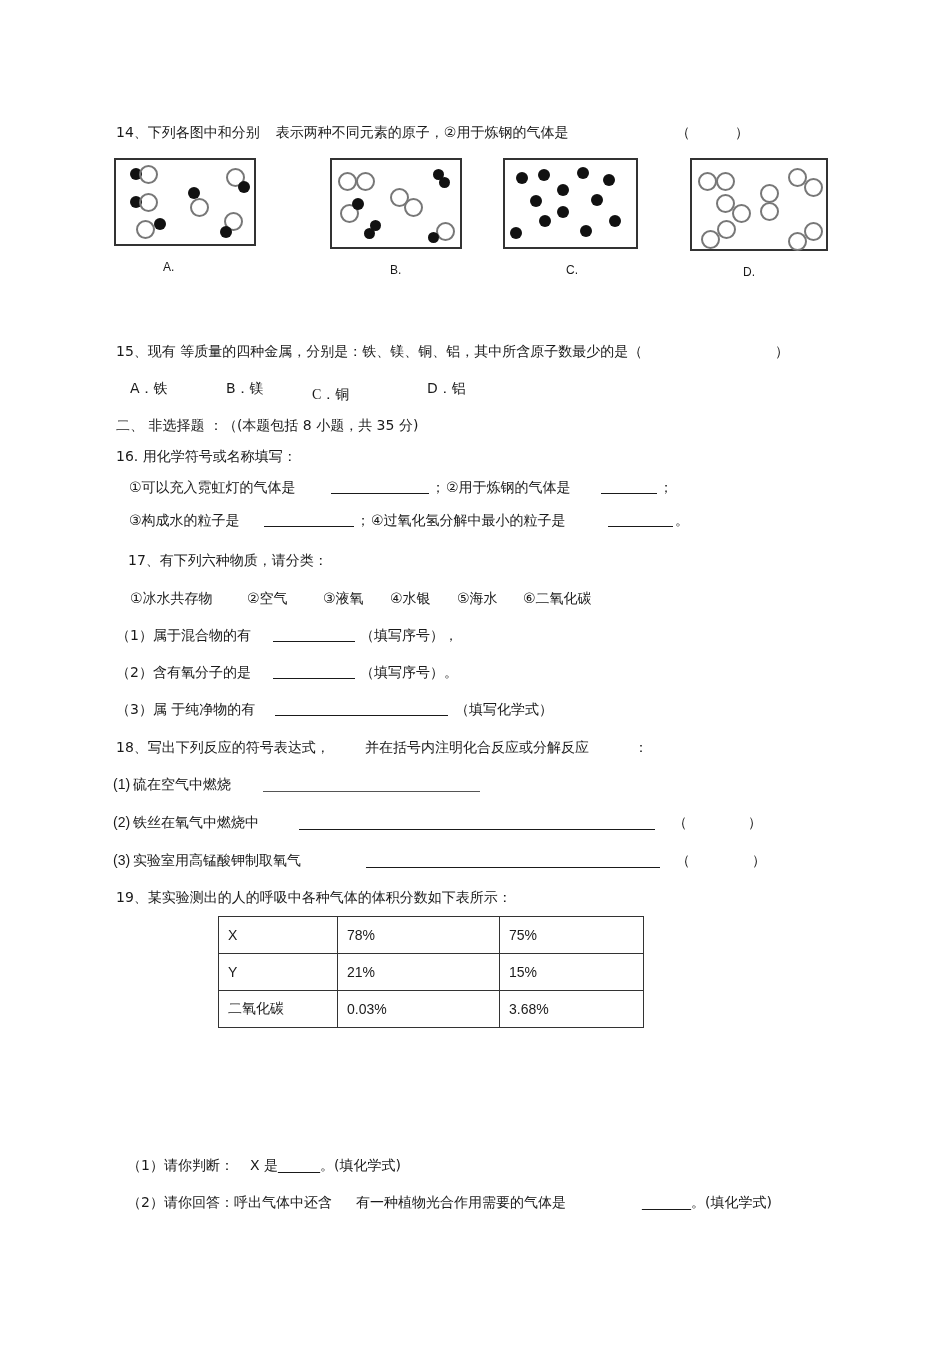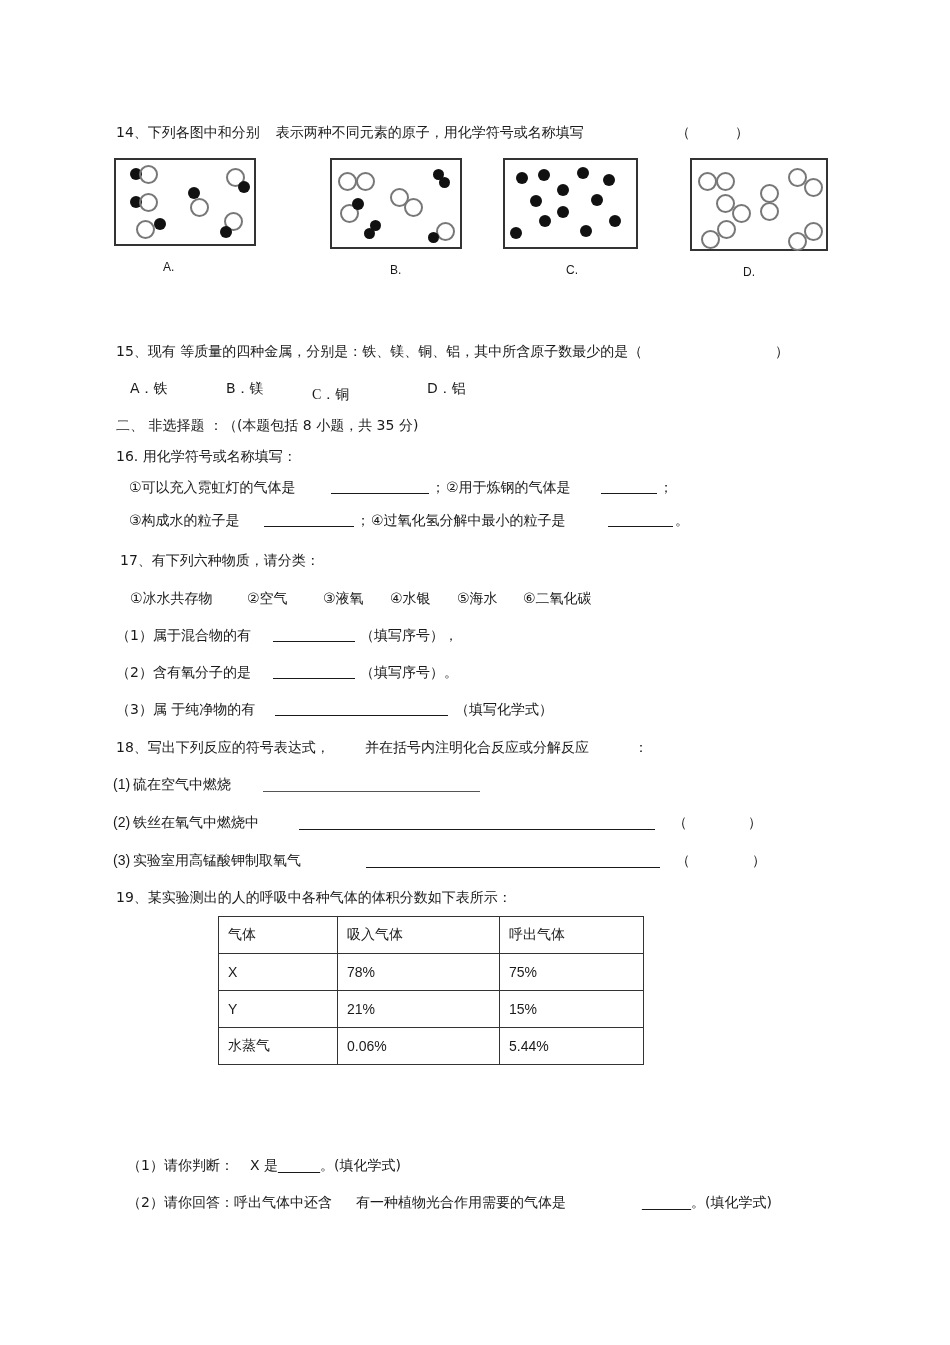--- a/index.html
+++ b/index.html
@@ -14,21 +14,21 @@
   .b { background:#111; }
   .lbl { position:absolute; font-size:12px; font-family:"Liberation Sans", sans-serif; }
   table.gas { position:absolute; left:218px; top:916px; border-collapse:collapse; font-size:14px; }
   table.gas td { border:1.5px solid #333; height:37px; padding:0 0 0 9px; box-sizing:border-box; vertical-align:middle; }
   .num { font-family:"Liberation Sans", sans-serif; }
 </style>
 </head>
 <body>
 
 <div class="abs" style="left:116px;top:123px;">
-  <span>14、下列各图中和分别</span><span style="display:inline-block;width:16px;"></span><span>表示两种不同元素的原子，用化学符号或名称填写</span>
+  <span>14、下列各图中和分别</span><span style="display:inline-block;width:16px;"></span><span>表示两种不同元素的原子，②用于炼钢的气体是</span>
 </div>
 <div class="abs" style="left:676px;top:123px;">（</div>
 <div class="abs" style="left:735px;top:123px;">）</div>
 
 <div class="box" style="left:114px;top:158px;width:142px;height:88px;">
   <div class="atom b" style="left:14px;top:8px;width:12px;height:12px;"></div>
   <div class="atom w" style="left:23px;top:5px;width:19px;height:19px;"></div>
   <div class="atom b" style="left:14px;top:36px;width:12px;height:12px;"></div>
   <div class="atom w" style="left:23px;top:33px;width:19px;height:19px;"></div>
   <div class="atom w" style="left:20px;top:60px;width:19px;height:19px;"></div>
@@ -106,21 +106,21 @@
 <div class="abs" style="left:446px;top:478px;">②用于炼钢的气体是</div>
 <span class="abs blank" style="left:601px;top:479px;width:56px;"></span>
 <div class="abs" style="left:659px;top:478px;">；</div>
 <div class="abs" style="left:129px;top:511px;text-align:center;">③构成水的粒子是</div>
 <span class="abs blank" style="left:264px;top:512px;width:90px;"></span>
 <div class="abs" style="left:356px;top:511px;">；</div>
 <div class="abs" style="left:371px;top:511px;">④过氧化氢分解中最小的粒子是</div>
 <span class="abs blank" style="left:608px;top:512px;width:65px;"></span>
 <div class="abs" style="left:675px;top:511px;">。</div>
 
-<div class="abs" style="left:120px;top:551px;">17、有下列六种物质，请分类：</div>
+<div class="abs" style="left:128px;top:551px;">17、有下列六种物质，请分类：</div>
 <div class="abs" style="left:130px;top:589px;">①冰水共存物</div>
 <div class="abs" style="left:247px;top:589px;">②空气</div>
 <div class="abs" style="left:323px;top:589px;">③液氧</div>
 <div class="abs" style="left:390px;top:589px;">④水银</div>
 <div class="abs" style="left:457px;top:589px;">⑤海水</div>
 <div class="abs" style="left:523px;top:589px;">⑥二氧化碳</div>
 
 <div class="abs" style="left:116px;top:626px;">（1）属于混合物的有</div>
 <span class="abs blank" style="left:273px;top:627px;width:82px;"></span>
 <div class="abs" style="left:360px;top:626px;">（填写序号），</div>
@@ -155,39 +155,34 @@
 
 <div class="abs" style="left:116px;top:888px;">19、某实验测出的人的呼吸中各种气体的体积分数如下表所示：</div>
 
 <table class="gas">
   <colgroup>
       <col style="width:119px">
       <col style="width:162px">
       <col style="width:144px">
     </colgroup>
   <tbody>
-      <tr>
-    <td>气体</td>
-    <td>吸入气体</td>
-    <td>呼出气体</td>
-  </tr>
   <tr>
     <td class="num">X</td>
     <td class="num">78%</td>
     <td class="num">75%</td>
   </tr>
   <tr>
     <td class="num">Y</td>
     <td class="num">21%</td>
     <td class="num">15%</td>
   </tr>
   <tr>
-    <td>水蒸气</td>
-    <td class="num">0.06%</td>
-    <td class="num">5.44%</td>
+    <td>二氧化碳</td>
+    <td class="num">0.03%</td>
+    <td class="num">3.68%</td>
   </tr>
 </tbody>
   </table>
 
 <div class="abs" style="left:127px;top:1156px;">
   <span>（1）请你判断：</span><span style="display:inline-block;width:16px;"></span><span>X 是</span><span>______</span><span>。(填化学式)</span>
 </div>
 
 <div class="abs" style="left:127px;top:1193px;">
   <span>（2）请你回答：呼出气体中还含</span><span style="display:inline-block;width:24px;"></span><span>有一种植物光合作用需要的气体是</span>

